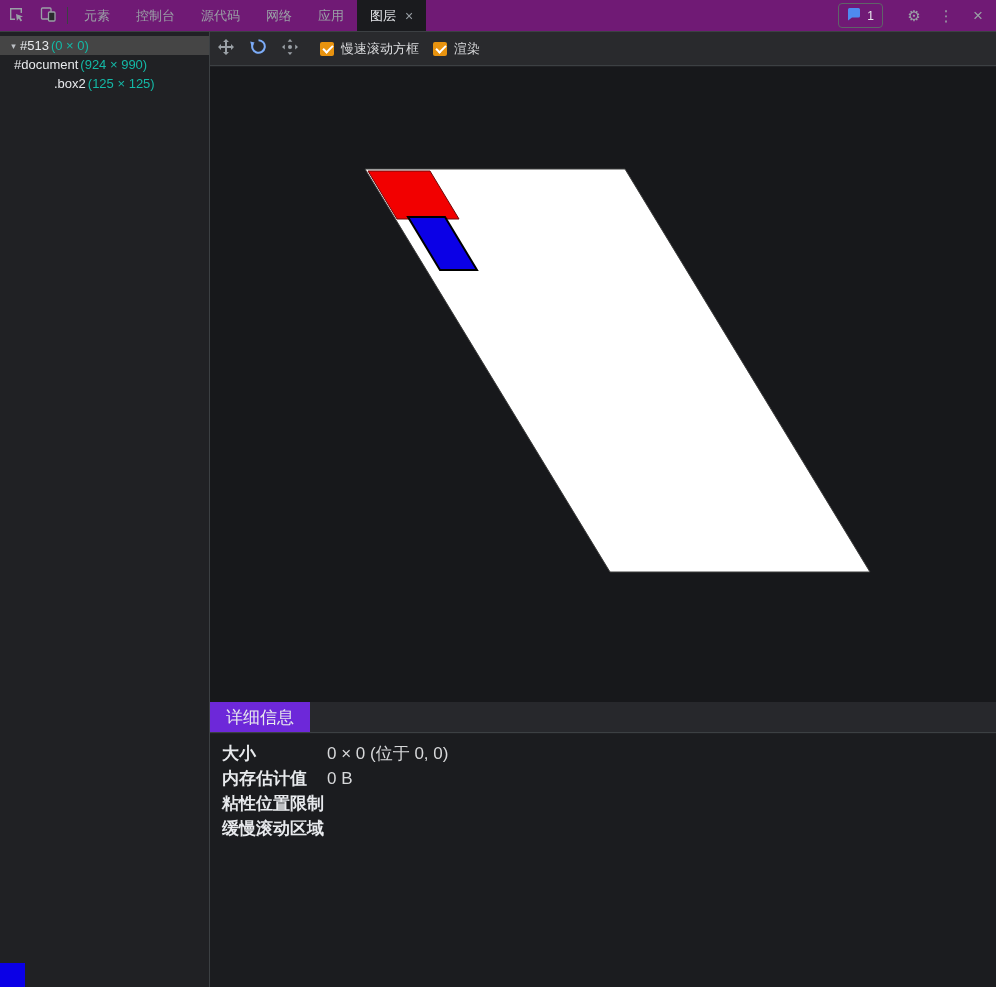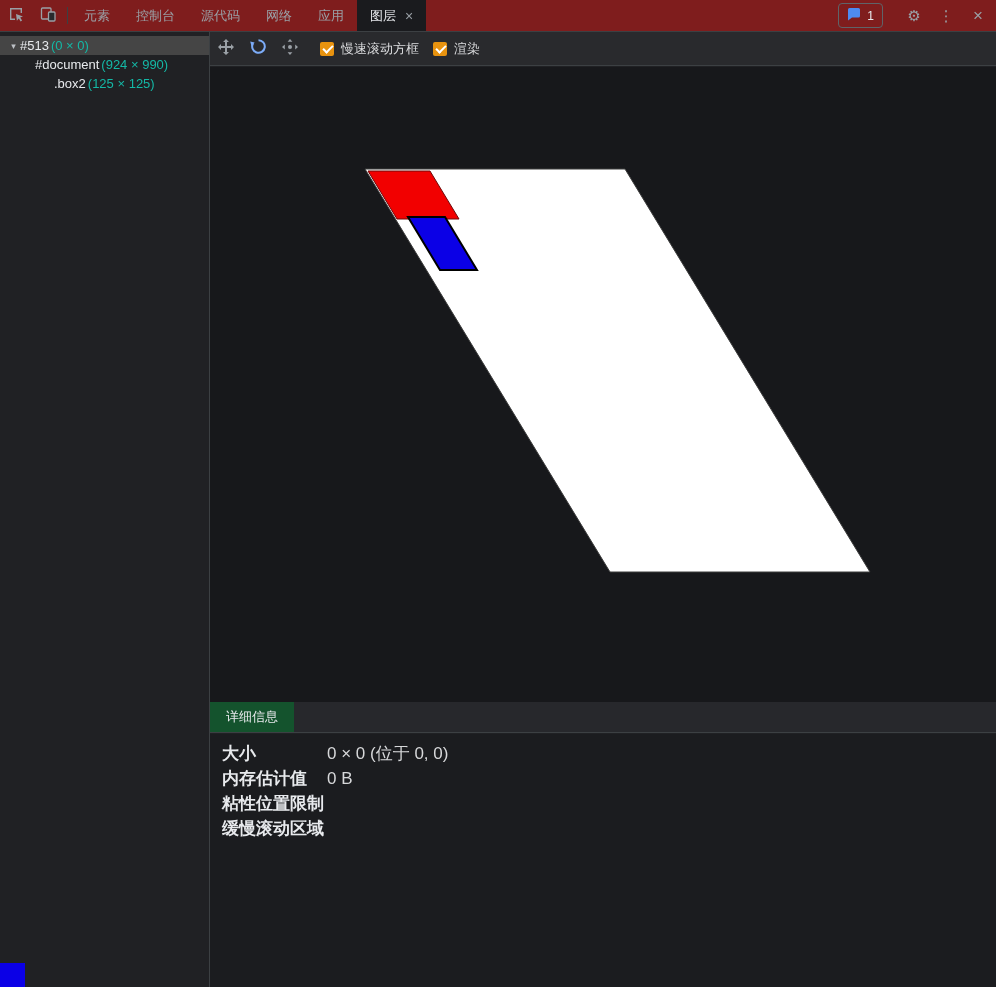--- a/index.html
+++ b/index.html
@@ -8,21 +8,21 @@
     position: relative;
     background: #202124;
     font-family: "Liberation Sans", sans-serif;
     color: #e8eaed;
     overflow: hidden;
   }
 
   
   .topbar {
     position: absolute; top: 0; left: 0; right: 0; height: 32px;
-    background: #7f1d1d;
+    background: #701a75;
     border-bottom: 1px solid #3c4043;
     display: flex; align-items: stretch;
   }
   .icon-btn {
     width: 32px; display: flex; align-items: center; justify-content: center;
     color: #9aa0a6; cursor: pointer; flex: none;
   }
   .icon-btn .glyph { font-size: 15px; line-height: 1; }
   .vdiv { width: 1px; background: #3c4043; margin: 7px 3px; flex: none; }
   .tabs { display: flex; align-items: stretch; }
@@ -47,21 +47,21 @@
     font-size: 13px; padding-top: 4px;
   }
   .tree-row {
     height: 19px; display: flex; align-items: center;
     white-space: nowrap; cursor: pointer; color: #e8eaed;
   }
   .tree-row.selected { background: #454545; }
   .expander { width: 13px; text-align: center; font-size: 9px; color: #bdc1c6; flex: none; }
   .tree-size { color: #14b8a6; margin-left: 2px; }
   .indent-0 { padding-left: 7px; }
-  .indent-1 { padding-left: 35px; }
+  .indent-1 { padding-left: 14px; }
   .indent-2 { padding-left: 54px; }
 
   
   .page-blue-box {
     position: absolute; left: 0; bottom: 0; width: 25px; height: 24px;
     background: #0b00e6; z-index: 5;
   }
 
   
   .main { position: absolute; left: 210px; top: 32px; right: 0; bottom: 0; }
@@ -92,21 +92,21 @@
     background: #17181b; overflow: hidden; cursor: move;
   }
 
   .details-strip {
     position: absolute; top: 670px; left: 0; right: 0; height: 31px;
     background: #27282c; border-bottom: 1px solid #3c4043;
     display: flex; align-items: stretch;
   }
   .details-tab {
     display: flex; align-items: center; padding: 0 16px;
-    background: #14532d; color: #e8eaed; font-size: 13px; cursor: pointer;
+    background: #6d28d9; color: #e8eaed; font-size: 17px; cursor: pointer;
     white-space: nowrap;
   }
   .details-content {
     position: absolute; top: 702px; left: 0; right: 0; bottom: 0;
     background: #1b1c1f; padding: 12px 0 0 12px;
   }
   .detail-row { display: flex; margin-bottom: 10px; font-size: 17px; line-height: 15px; }
   .detail-label { width: 105px; font-weight: bold; color: #e8eaed; flex: none; white-space: nowrap; }
   .detail-value { color: #d7d8da; white-space: nowrap; }
 </style>

